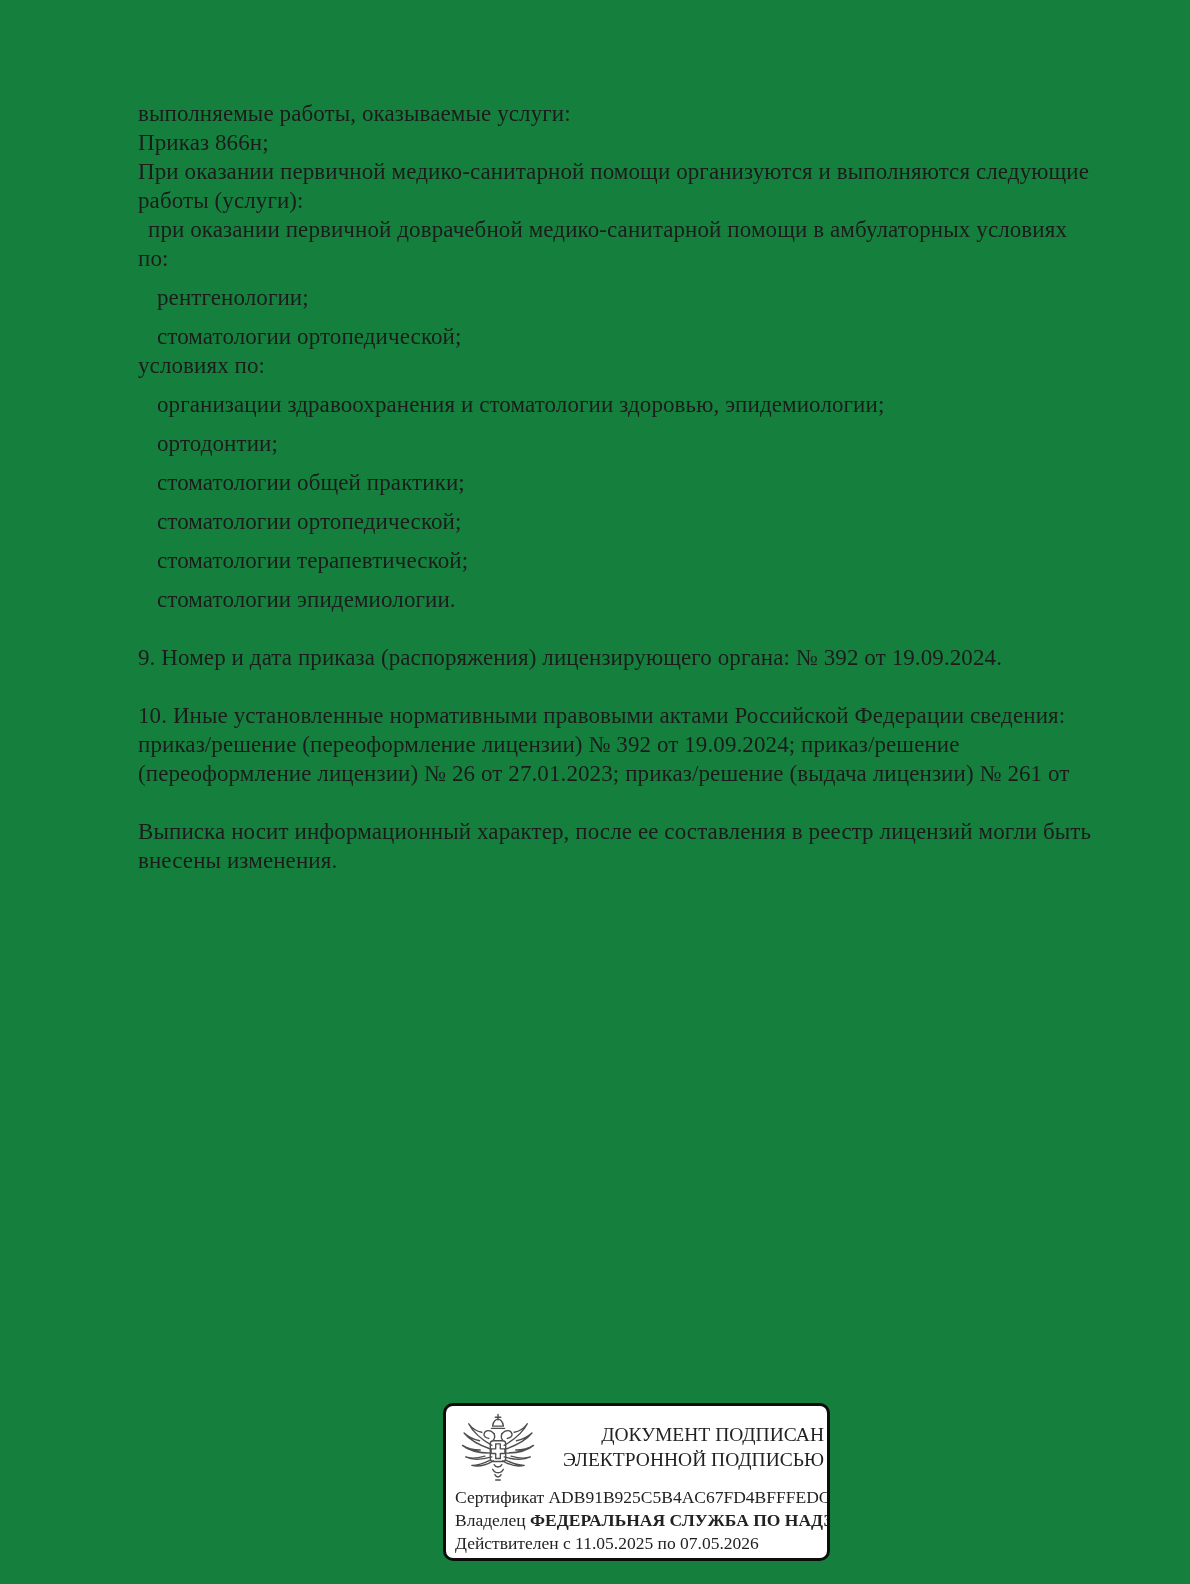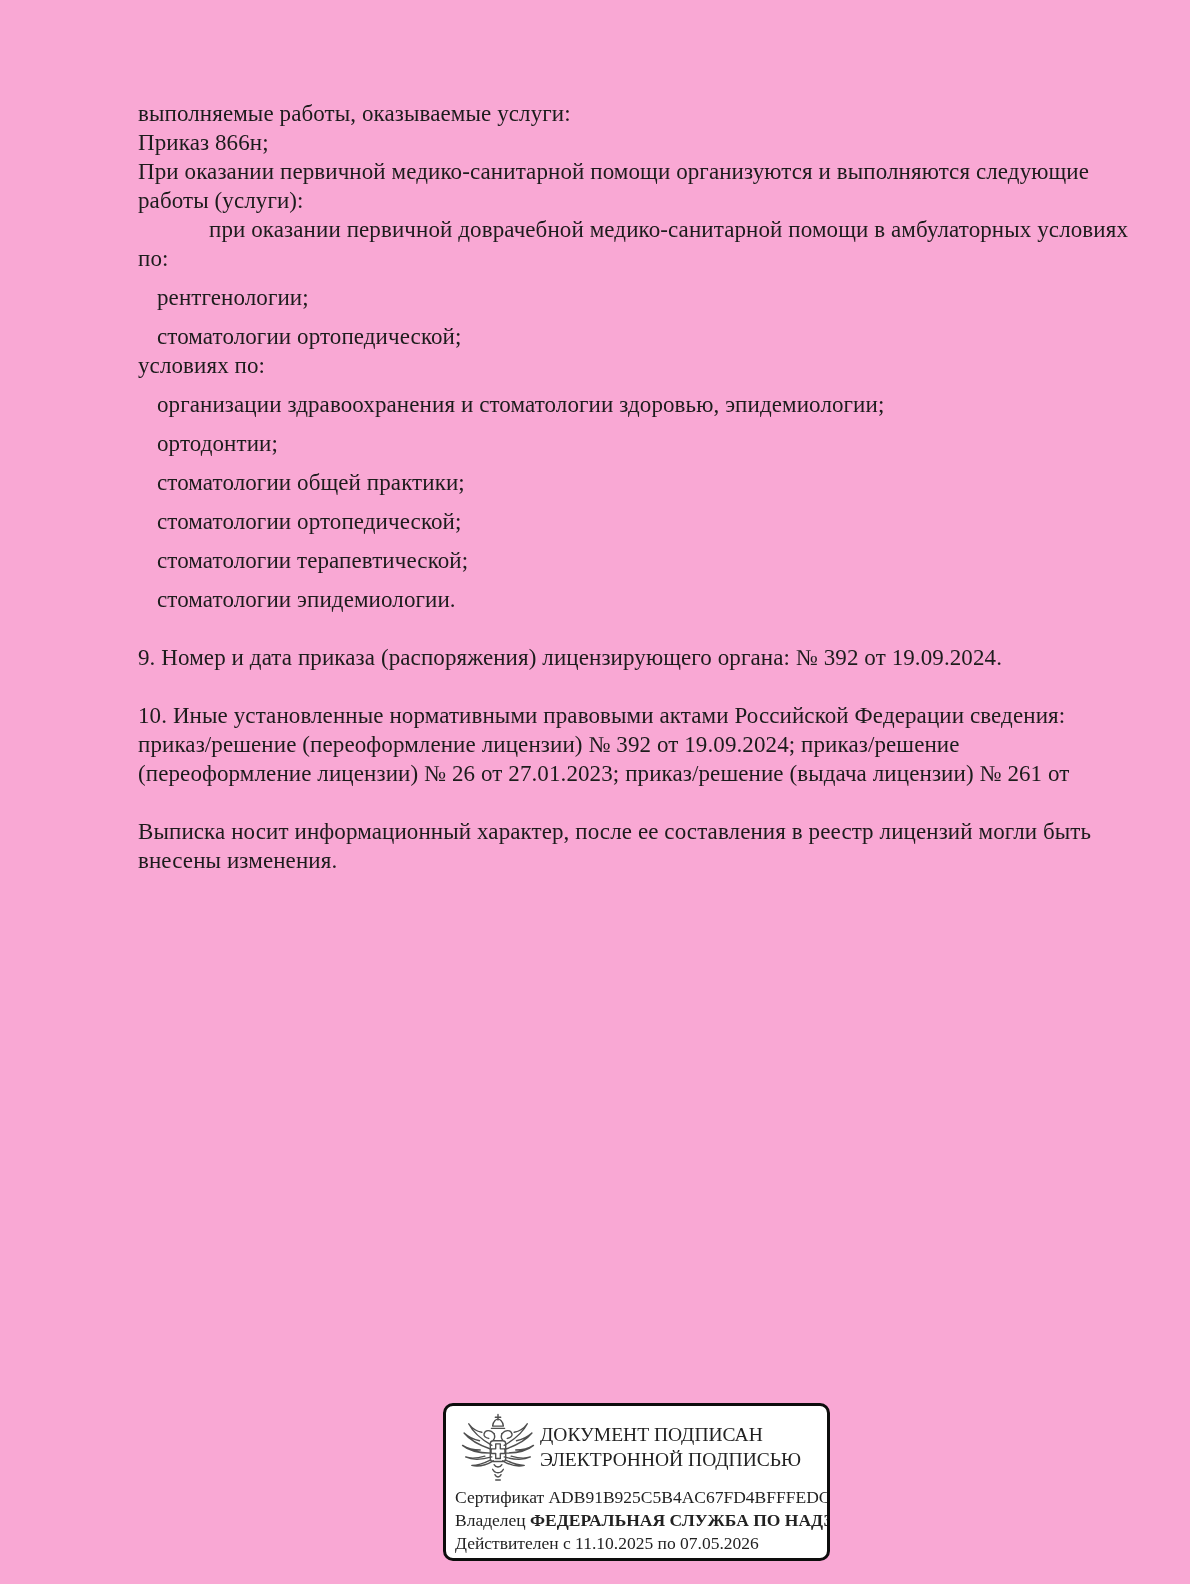--- a/index.html
+++ b/index.html
@@ -11,36 +11,36 @@
     height: 1584px;
     background: #ffffff;
     position: relative;
     font-family: "Liberation Serif", "DejaVu Serif", serif;
     color: #1c1c1c;
     overflow: hidden;
   }
   .page {
     position: absolute;
     inset: 0;
-    background: #f9a8d4;
+    background: #15803d;
   }
   
   .doc-body {
     position: absolute;
     left: 138px;
     top: 99px;
     width: 990px;
     font-size: 23px;
     line-height: 29px;
     color: #1c1c1c;
     letter-spacing: 0.1px;
   }
   .doc-line { white-space: pre-wrap; }
   .doc-line.indent-0 { padding-left: 0; }
-  .doc-line.indent-1 { padding-left: 10px; text-align: right; }
+  .doc-line.indent-1 { padding-left: 10px; }
   .doc-line.indent-2 { padding-left: 19px; margin-top: 10px; }
   .doc-line.blank { height: 29px; }
 
   
   .stamp {
     position: absolute;
     left: 443px;
     top: 1403px;
     width: 387px;
     height: 158px;
@@ -55,21 +55,21 @@
     left: 13px;
     top: 7px;
     width: 78px;
     height: 74px;
   }
   .stamp-title {
     position: absolute;
     left: 94px;
     top: 16px;
     width: 284px;
-    text-align: left;
+    text-align: right;
     font-size: 19.5px;
     line-height: 25px;
     color: #222222;
   }
   .stamp-info {
     position: absolute;
     left: 9px;
     top: 80px;
     width: 500px;
     font-size: 17.5px;
@@ -152,17 +152,17 @@
     </span>
 
     <div class="stamp-title">
       <div>ДОКУМЕНТ ПОДПИСАН</div>
       <div>ЭЛЕКТРОННОЙ ПОДПИСЬЮ</div>
     </div>
 
     <div class="stamp-info">
       <div class="row"><span>Сертификат</span>&nbsp;<span>ADB91B925C5B4AC67FD4BFFFEDC463AE</span></div>
       <div class="row"><span>Владелец</span>&nbsp;<span class="owner-value">ФЕДЕРАЛЬНАЯ СЛУЖБА ПО НАДЗОРУ В С</span></div>
-      <div class="row"><span>Действителен с 11.10.2025 по 07.05.2026</span></div>
+      <div class="row"><span>Действителен с 11.05.2025 по 07.05.2026</span></div>
     </div>
 
   </div>
 </div>
 
 </body></html>

